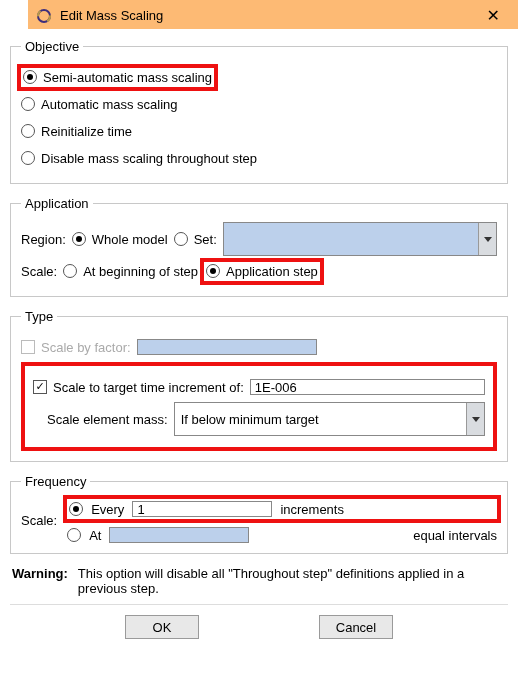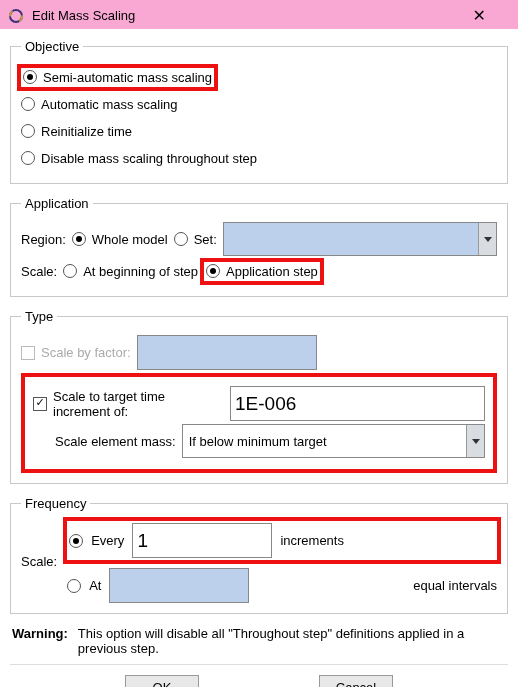--- a/index.html
+++ b/index.html
@@ -7,22 +7,23 @@
     margin: 0;
     font-family: "Segoe UI", Tahoma, Arial, sans-serif;
     font-size: 13px;
     background: #fff;
     color: #000;
     width: 518px;
   }
   .titlebar {
     display: flex;
     align-items: center;
-    padding: 6px 24px 4px 8px;
-    background: #f9a8d4;
+    padding: 6px 10px 4px 8px;
+    background: #fdba74;
+    margin-left: 28px;
   }
   .title-icon {
     width: 16px; height: 16px;
     margin-right: 8px;
     position: relative;
   }
   .title-icon svg { display: block; }
   .title-text { flex: 1; }
   .close-btn {
     font-size: 16px;
@@ -67,24 +68,24 @@
     font-size: 11px;
     line-height: 11px;
     color: #000;
     position: relative;
     top: -1px;
   }
   .label { cursor: default; }
   .label.disabled { color: #aaa; }
   .txt-input {
     border: 1px solid #888;
-    height: 35px;
+    height: 16px;
     padding: 2px 4px;
     font-family: inherit;
-    font-size: 19px;
+    font-size: 13px;
   }
   .combo {
     position: relative;
     border: 1px solid #888;
     height: 34px;
     display: flex;
     align-items: center;
     background: #fff;
   }
   .combo .sel-text {
@@ -101,21 +102,21 @@
     content: "";
     width: 0; height: 0;
     border-left: 4px solid transparent;
     border-right: 4px solid transparent;
     border-top: 5px solid #333;
   }
   .lightblue { background: #bcd0eb; }
   .inline-group { display: inline-flex; align-items: center; gap: 6px; }
   .highlight-red { border: 4px solid #e11; padding: 2px 2px; margin: -2px -4px; }
   .highlight-red.box { padding: 6px 8px 8px 8px; margin: 0; }
-  .indent { margin-left: 22px; }
+  .indent { margin-left: 14px; }
   .warning-row {
     display: flex;
     gap: 10px;
     margin: 10px 2px 4px 2px;
     align-items: flex-start;
   }
   .warning-row .wl { font-weight: bold; flex-shrink: 0; }
   .btn-row {
     display: flex;
     gap: 120px;

